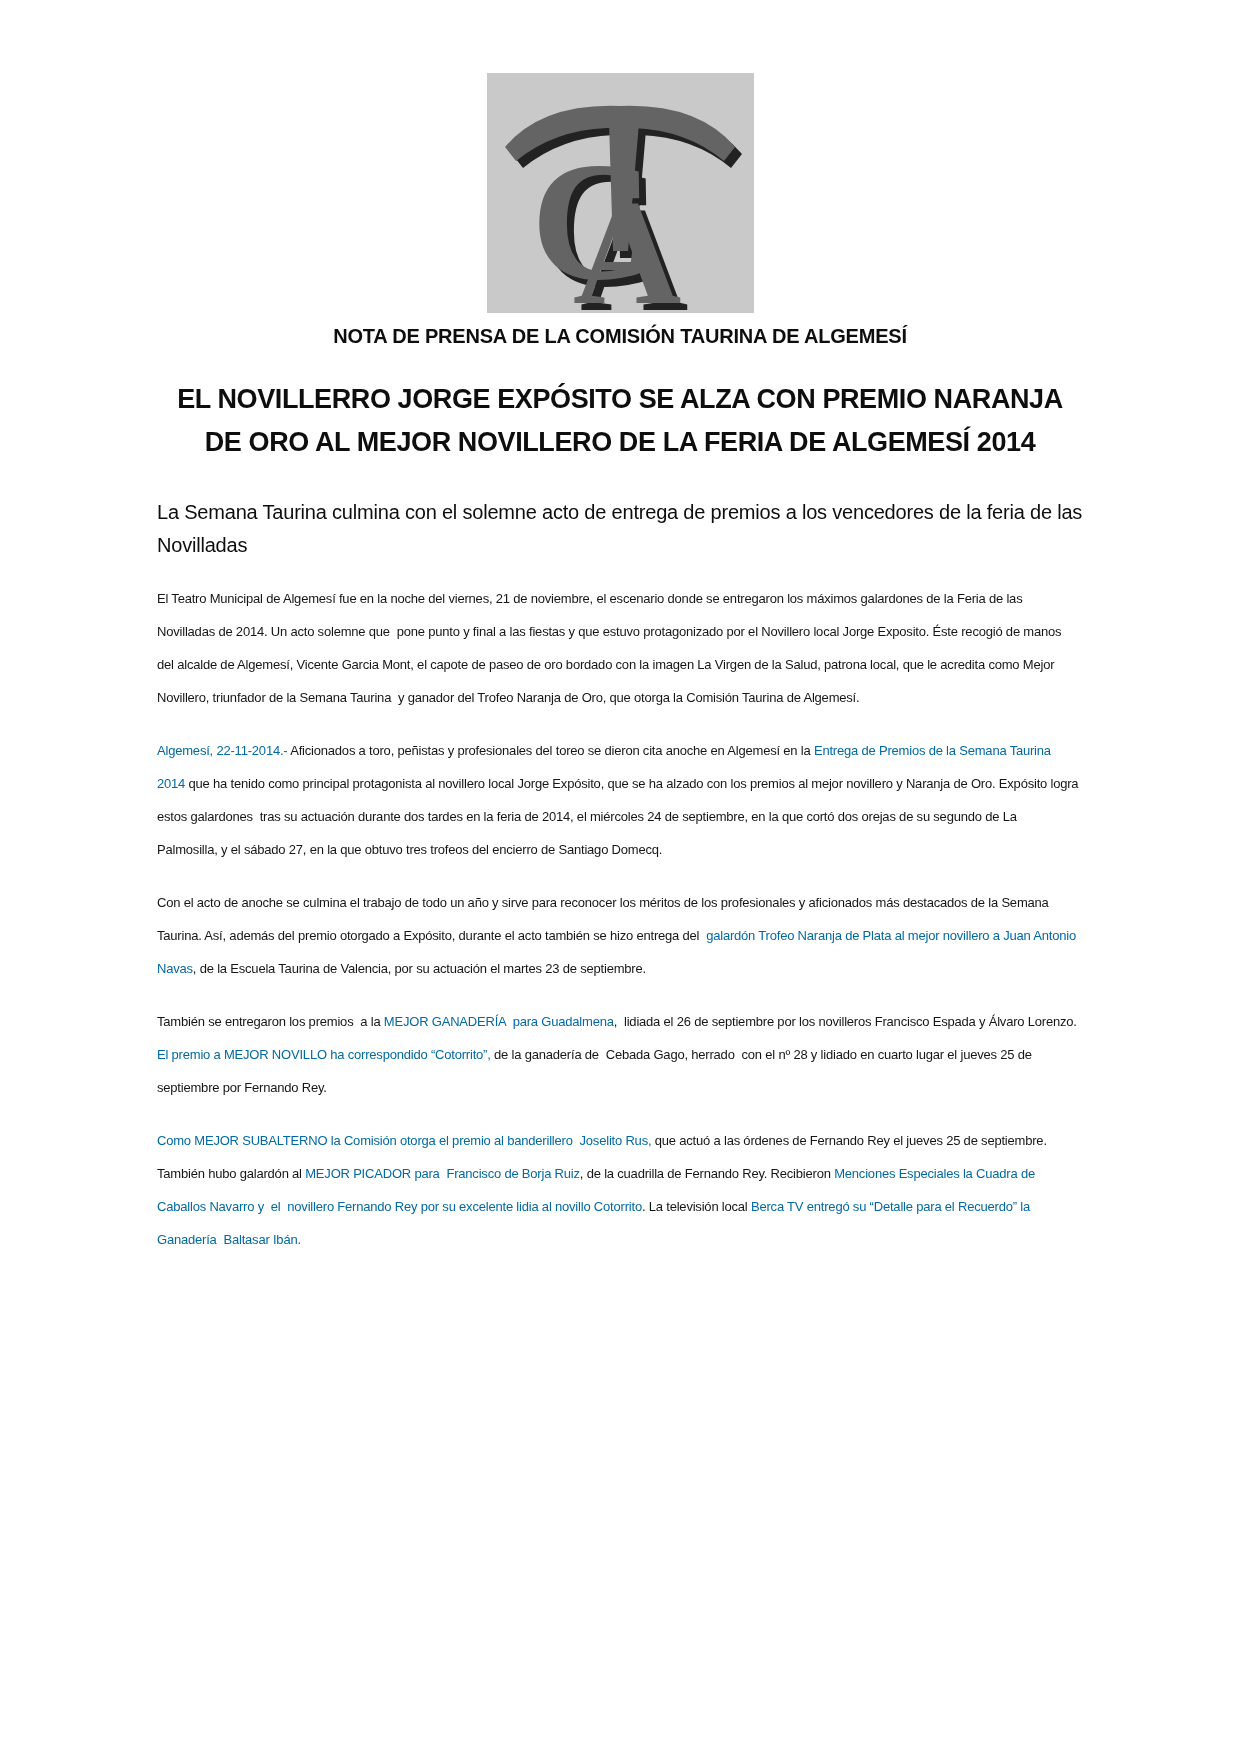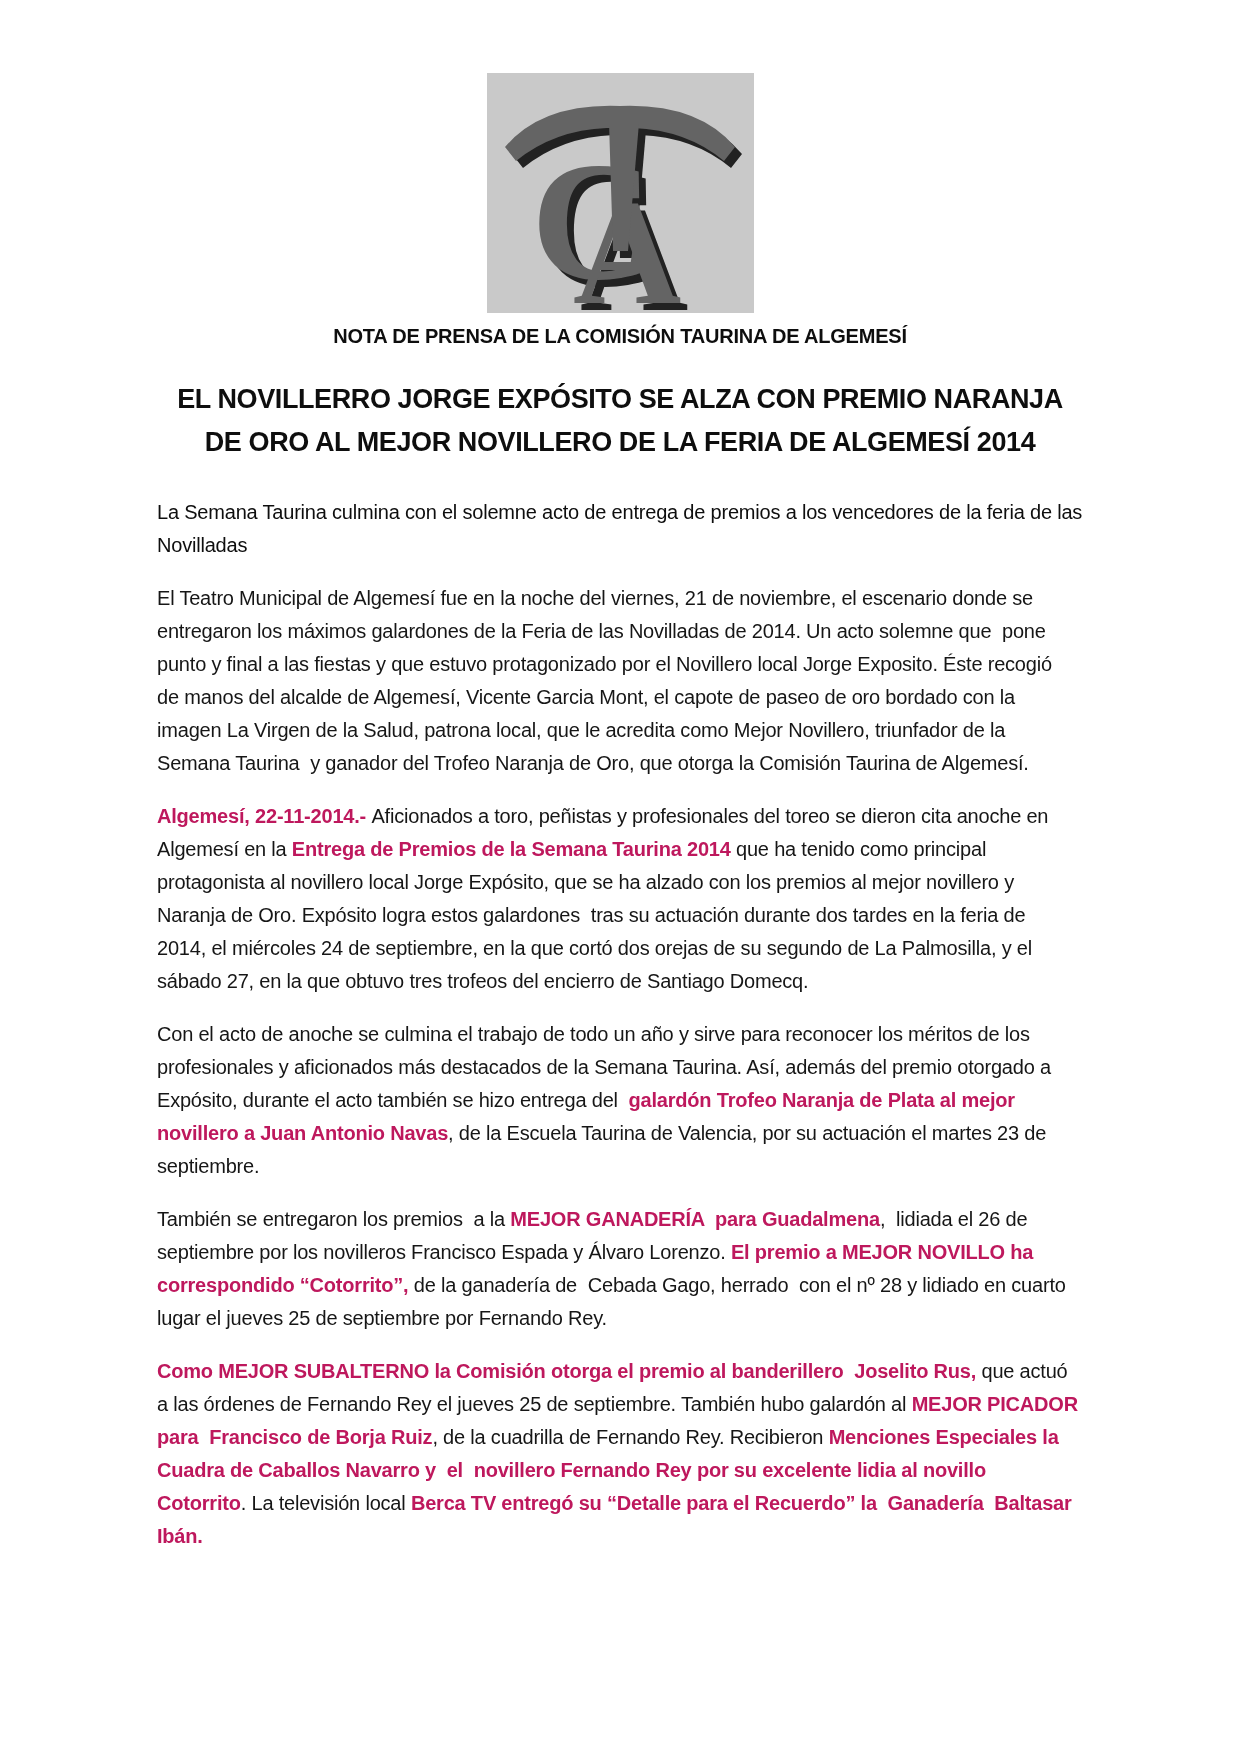--- a/index.html
+++ b/index.html
@@ -47,27 +47,27 @@
     margin: 32px 0 0 0;
     font-weight: normal;
     font-size: 20px;
     line-height: 33px;
     letter-spacing: -0.2px;
     white-space: pre-wrap;
     color: #0e0e0e;
   }
   .body-paragraphs p {
     margin: 20px 4px 0 0;
-    font-size: 20px;
+    font-size: 13px;
     line-height: 33px;
     letter-spacing: -0.2px;
     white-space: pre-wrap;
     color: #161616;
   }
-  .body-paragraphs .b { font-weight: bold; color: #be185d; }
+  .body-paragraphs .b { font-weight: normal; color: #0369a1; }
 </style>
 </head>
 <body>
 
 <div class="page">
 
   <div class="logo-box">
     <svg viewBox="0 0 267 240" xmlns="http://www.w3.org/2000/svg">
       <rect x="0" y="0" width="267" height="240" fill="#c9c9c9"></rect>
       <g style="filter: drop-shadow(7px 7px 0 rgba(10,10,10,0.88));" fill="#646464" font-family="'Liberation Serif', 'DejaVu Serif', serif" font-weight="bold">

